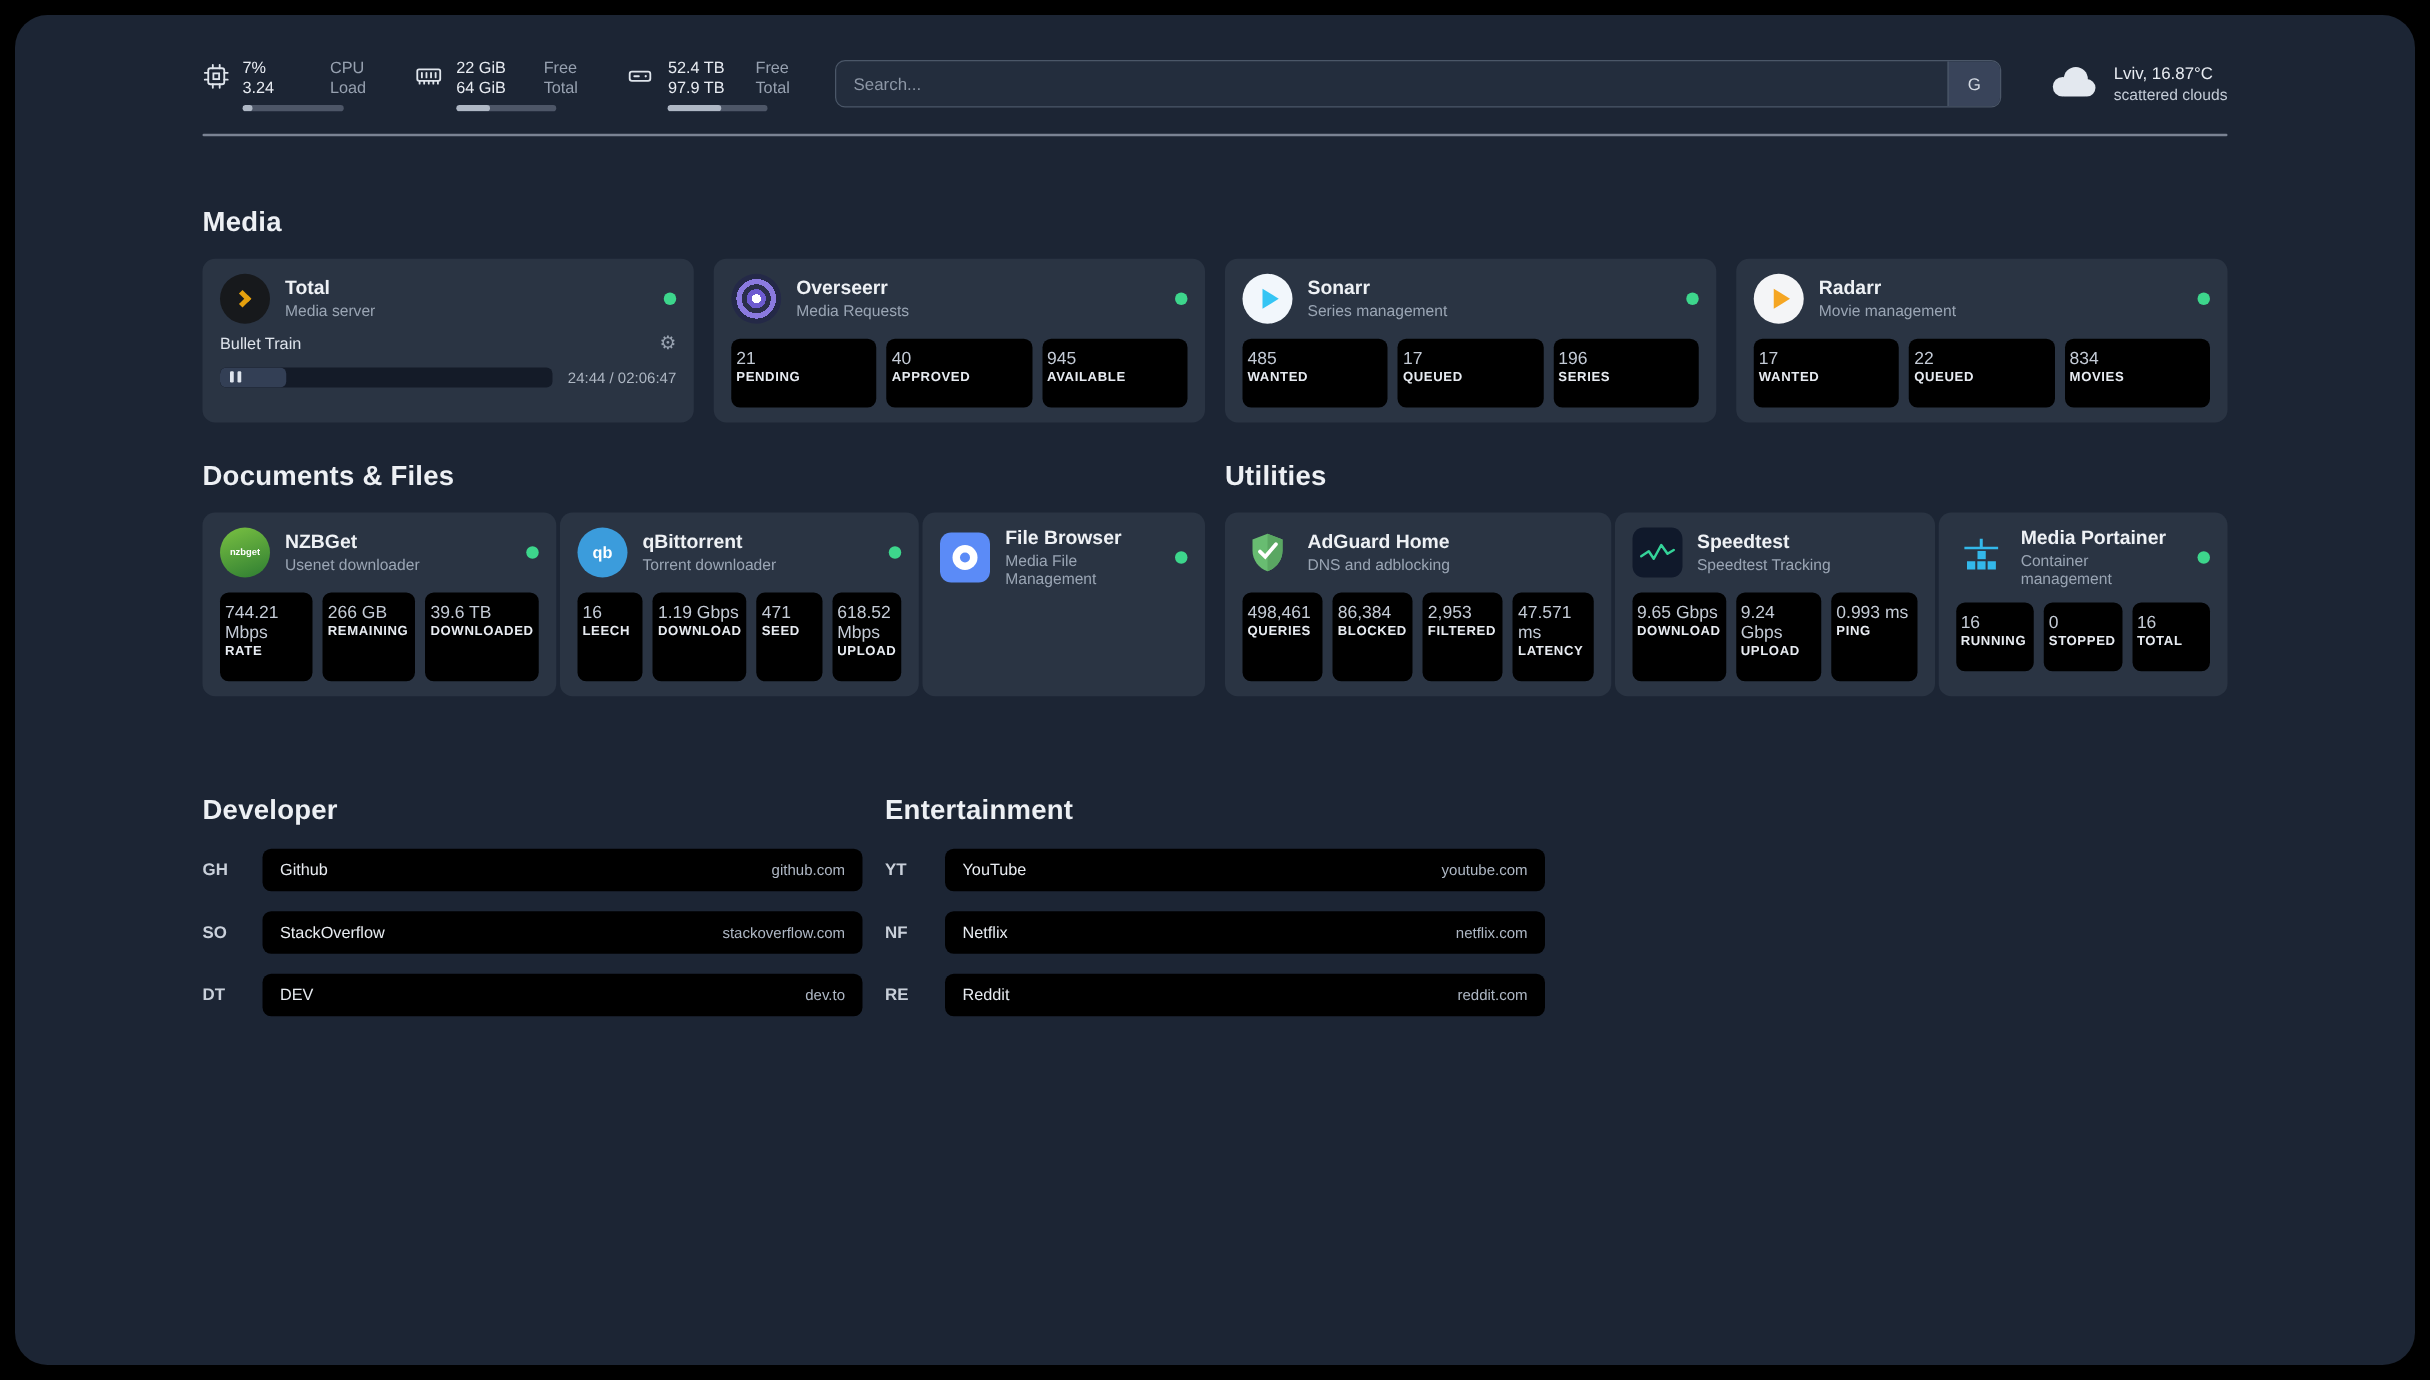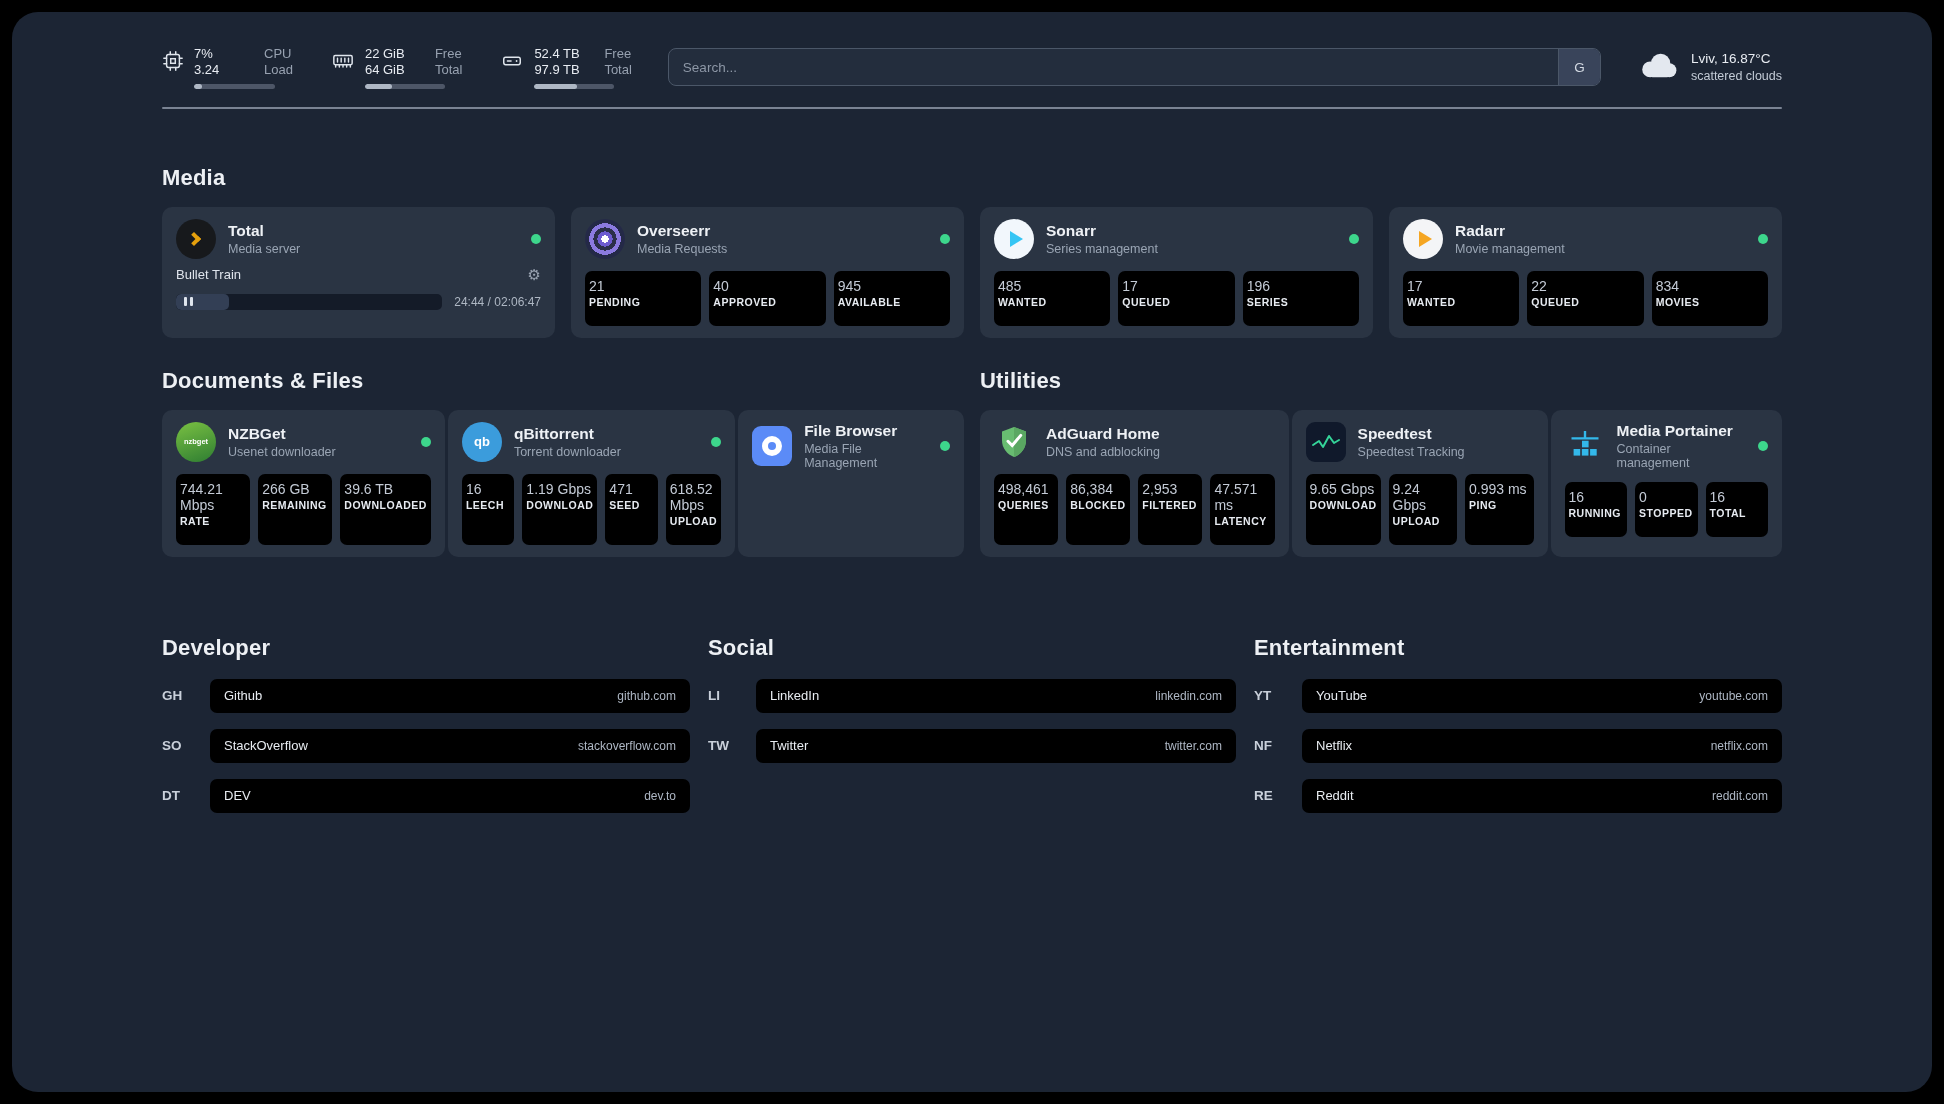--- a/index.html
+++ b/index.html
@@ -559,39 +559,20 @@
         <div class="bm-row">
           <span class="bm-abbr">DT</span>
           <div class="bm-bar">
                   <span class="bm-name">DEV</span>
                   <span class="bm-domain">dev.to</span>
                 </div>
         </div>
       </div>
     </section>
 
-    <section class="bm-group">
-      <h2 class="section-title">Social</h2>
-      <div class="bm-rows">
-        <div class="bm-row">
-          <span class="bm-abbr">LI</span>
-          <div class="bm-bar">
-                  <span class="bm-name">LinkedIn</span>
-                  <span class="bm-domain">linkedin.com</span>
-                </div>
-        </div>
-        <div class="bm-row">
-          <span class="bm-abbr">TW</span>
-          <div class="bm-bar">
-                  <span class="bm-name">Twitter</span>
-                  <span class="bm-domain">twitter.com</span>
-                </div>
-        </div>
-      </div>
-    </section>
 
     <section class="bm-group">
       <h2 class="section-title">Entertainment</h2>
       <div class="bm-rows">
         <div class="bm-row">
           <span class="bm-abbr">YT</span>
           <div class="bm-bar">
                   <span class="bm-name">YouTube</span>
                   <span class="bm-domain">youtube.com</span>
                 </div>

